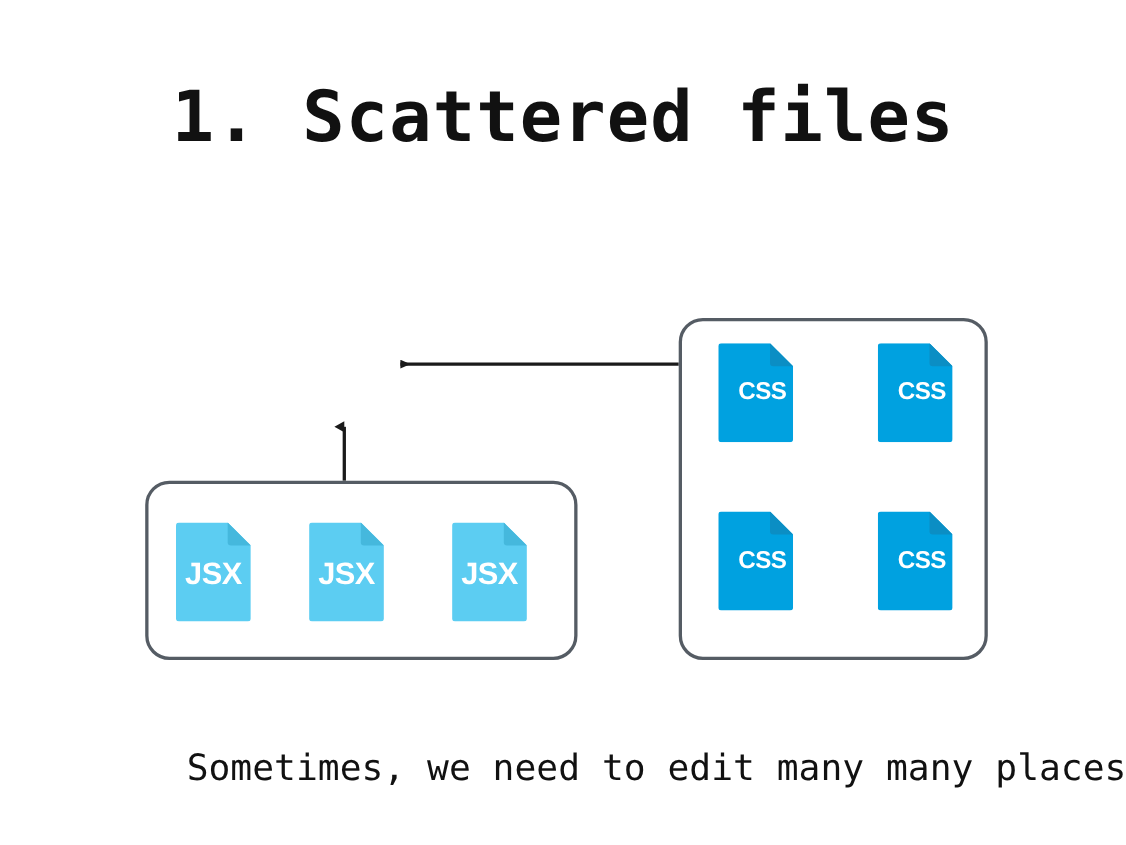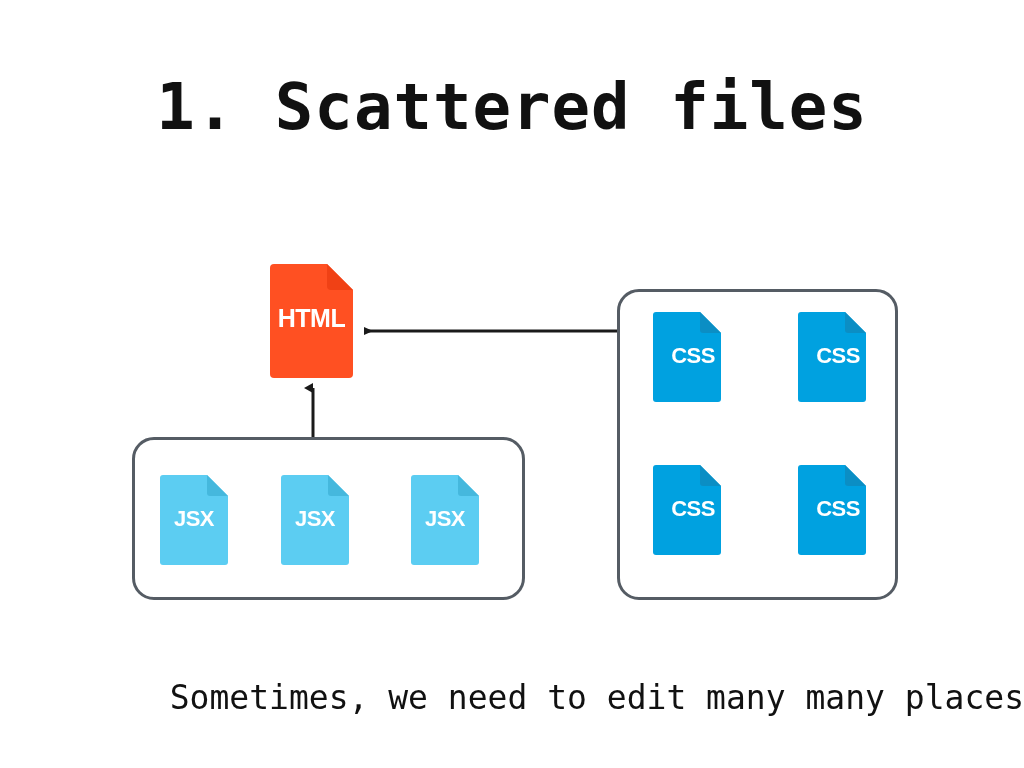--- a/index.html
+++ b/index.html
@@ -102,21 +102,21 @@
   #html-file .file-label {
     top: 40px;
     font-size: 25px;
   }
 
   
   .jsx-file { width: 68px; height: 90px; top: 475px; }
   #jsx-file-1 { left: 160px; }
   #jsx-file-2 { left: 281px; }
   #jsx-file-3 { left: 411px; }
-  .jsx-file .file-label { top: 31px; font-size: 22px; }
+  .jsx-file .file-label { top: 31px; font-size: 28px; }
 
   
   .css-file { width: 80px; height: 90px; border-radius: 28px; }
   #css-file-1 { left: 653px; top: 312px; }
   #css-file-2 { left: 798px; top: 312px; }
   #css-file-3 { left: 653px; top: 465px; }
   #css-file-4 { left: 798px; top: 465px; }
   .css-file .file-label { top: 31px; font-size: 22px; }
 
   
@@ -152,27 +152,20 @@
 
     <g>
       <line x1="313" y1="437" x2="313" y2="388" stroke="#1a1a1a" stroke-width="3" marker-end="url(#arrowhead-up)"></line>
     </g>
   </svg>
 
   <div class="group-box" id="jsx-group"></div>
 
   <div class="group-box" id="css-group"></div>
 
-  <div class="file-icon" id="html-file">
-    <svg width="83" height="114" viewBox="0 0 83 114" xmlns="http://www.w3.org/2000/svg">
-      <path d="M 4 0 H 57 L 83 26 V 110 A 4 4 0 0 1 79 114 H 4 A 4 4 0 0 1 0 110 V 4 A 4 4 0 0 1 4 0 Z" fill="#ff5022"></path>
-      <path d="M 57 0 L 83 26 H 61 A 4 4 0 0 1 57 22 Z" fill="#f04115"></path>
-    </svg>
-    <span class="file-label">HTML</span>
-  </div>
 
   <div class="file-icon jsx-file" id="jsx-file-1">
     <svg width="68" height="90" viewBox="0 0 68 90" xmlns="http://www.w3.org/2000/svg">
       <path d="M 3 0 H 47 L 68 21 V 87 A 3 3 0 0 1 65 90 H 3 A 3 3 0 0 1 0 87 V 3 A 3 3 0 0 1 3 0 Z" fill="#5ccdf2"></path>
       <path d="M 47 0 L 68 21 H 50 A 3 3 0 0 1 47 18 Z" fill="#45b8dd"></path>
     </svg>
     <span class="file-label">JSX</span>
   </div>
 
   <div class="file-icon jsx-file" id="jsx-file-2">

